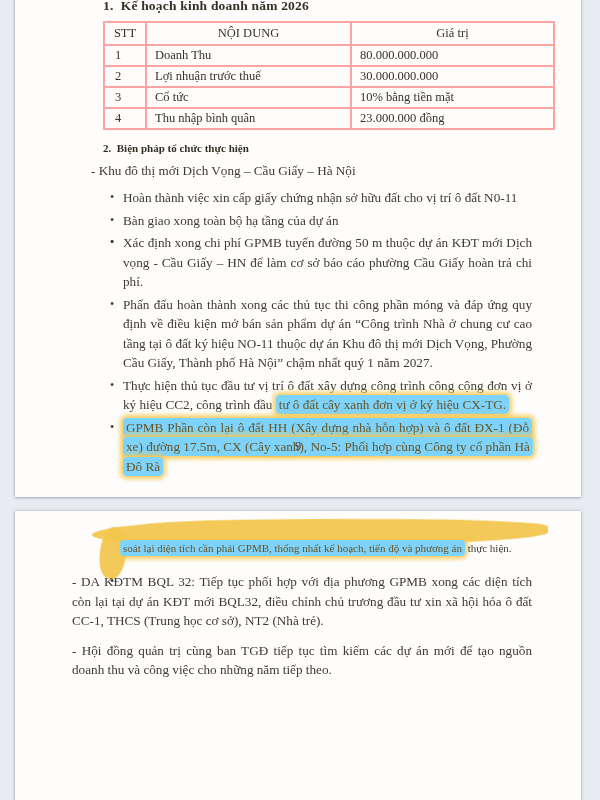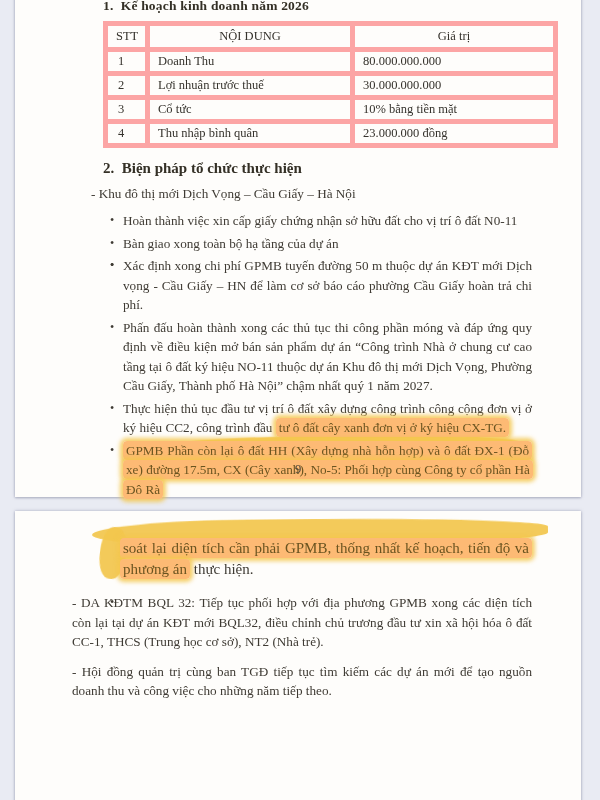--- a/index.html
+++ b/index.html
@@ -17,56 +17,56 @@
   }
   .page1 { top:-10px; height:507px; }
   .page2 { top:511px; height:300px; overflow:hidden; }
   .content { position:relative; z-index:1; }
 
   h1.doc-heading {
     margin:0; padding:8px 0 0 88px;
     font-size:13.5px; font-weight:bold; color:#343026;
     white-space:pre; letter-spacing:.2px;
   }
-  h2.doc-heading { margin:12px 16px 0 0; padding:0 0 0 88px; font-size:15px; font-weight:bold; color:#343026; white-space:pre; }
+  h2.doc-heading { margin:12px 16px 0 0; padding:0 0 0 88px; font-size:11px; font-weight:bold; color:#343026; white-space:pre; }
 
   table.kpi {
     margin:7px 0 0 88px; width:450px;
     border-collapse:collapse; font-size:12.5px; color:#35322c;
     table-layout:fixed;
   }
   table.kpi col.c1 { width:42px; } table.kpi col.c2 { width:205px; } table.kpi col.c3 { width:203px; }
-  table.kpi th, table.kpi td { border:5px solid #fca5a5; padding:1px 8px; font-weight:normal; }
+  table.kpi th, table.kpi td { border:2px solid #fca5a5; padding:1px 8px; font-weight:normal; }
   table.kpi th { height:19px; text-align:center; }
   table.kpi td { height:17px; text-align:left; }
   table.kpi td.stt { padding-left:10px; }
 
   .subheading { margin:9px 49px 0 76px; font-size:13.2px; }
 
   .bullets { margin:9px 0 0 0; }
   .bullet {
     position:relative; margin:0 49px 3px 95px; padding-left:13px;
     font-size:13.2px; line-height:19.5px; text-align:justify;
   }
   .bullet .dot { position:absolute; left:0; top:0; font-size:12px; }
 
   .page-number { position:absolute; left:0; right:0; bottom:22px; text-align:center; font-size:12.5px; color:#46423a; z-index:1; }
 
   .hl {
-    background:#fdba74; color:#6a5420;
+    background:#7dd3fc; color:#6a5420;
     border-radius:4px; padding:2px 3px;
     box-shadow:0 0 4px 3px rgba(243,199,78,.85);
     -webkit-box-decoration-break:clone; box-decoration-break:clone;
   }
   .blob { position:absolute; background:#f3c74e; opacity:.93; z-index:0; filter:blur(.6px); }
   .blob-a { left:132px; top:446px; width:372px; height:21px; border-radius:45% 55% 50% 60% / 55% 45% 60% 40%; transform:rotate(-.8deg); }
   .blob-b { left:77px; top:8px; width:456px; height:27px; border-radius:40% 60% 55% 45% / 60% 40% 50% 55%; transform:rotate(-.5deg); }
   .blob-c { left:85px; top:16px; width:26px; height:52px; border-radius:45%; transform:rotate(7deg); }
 
-  .carryover { margin:27px 49px 0 105px; font-size:15px; line-height:21px; text-align:justify; }
+  .carryover { margin:27px 49px 0 105px; font-size:11px; line-height:21px; text-align:justify; }
   .carryover .tail { color:#3e3a33; }
 
   .p2-bullets { margin-top:13px; }
   .paragraph {
     margin:10px 49px 0 57px; font-size:13.2px; line-height:19.5px; text-align:justify;
   }
 </style>
 </head>
 <body>
 

